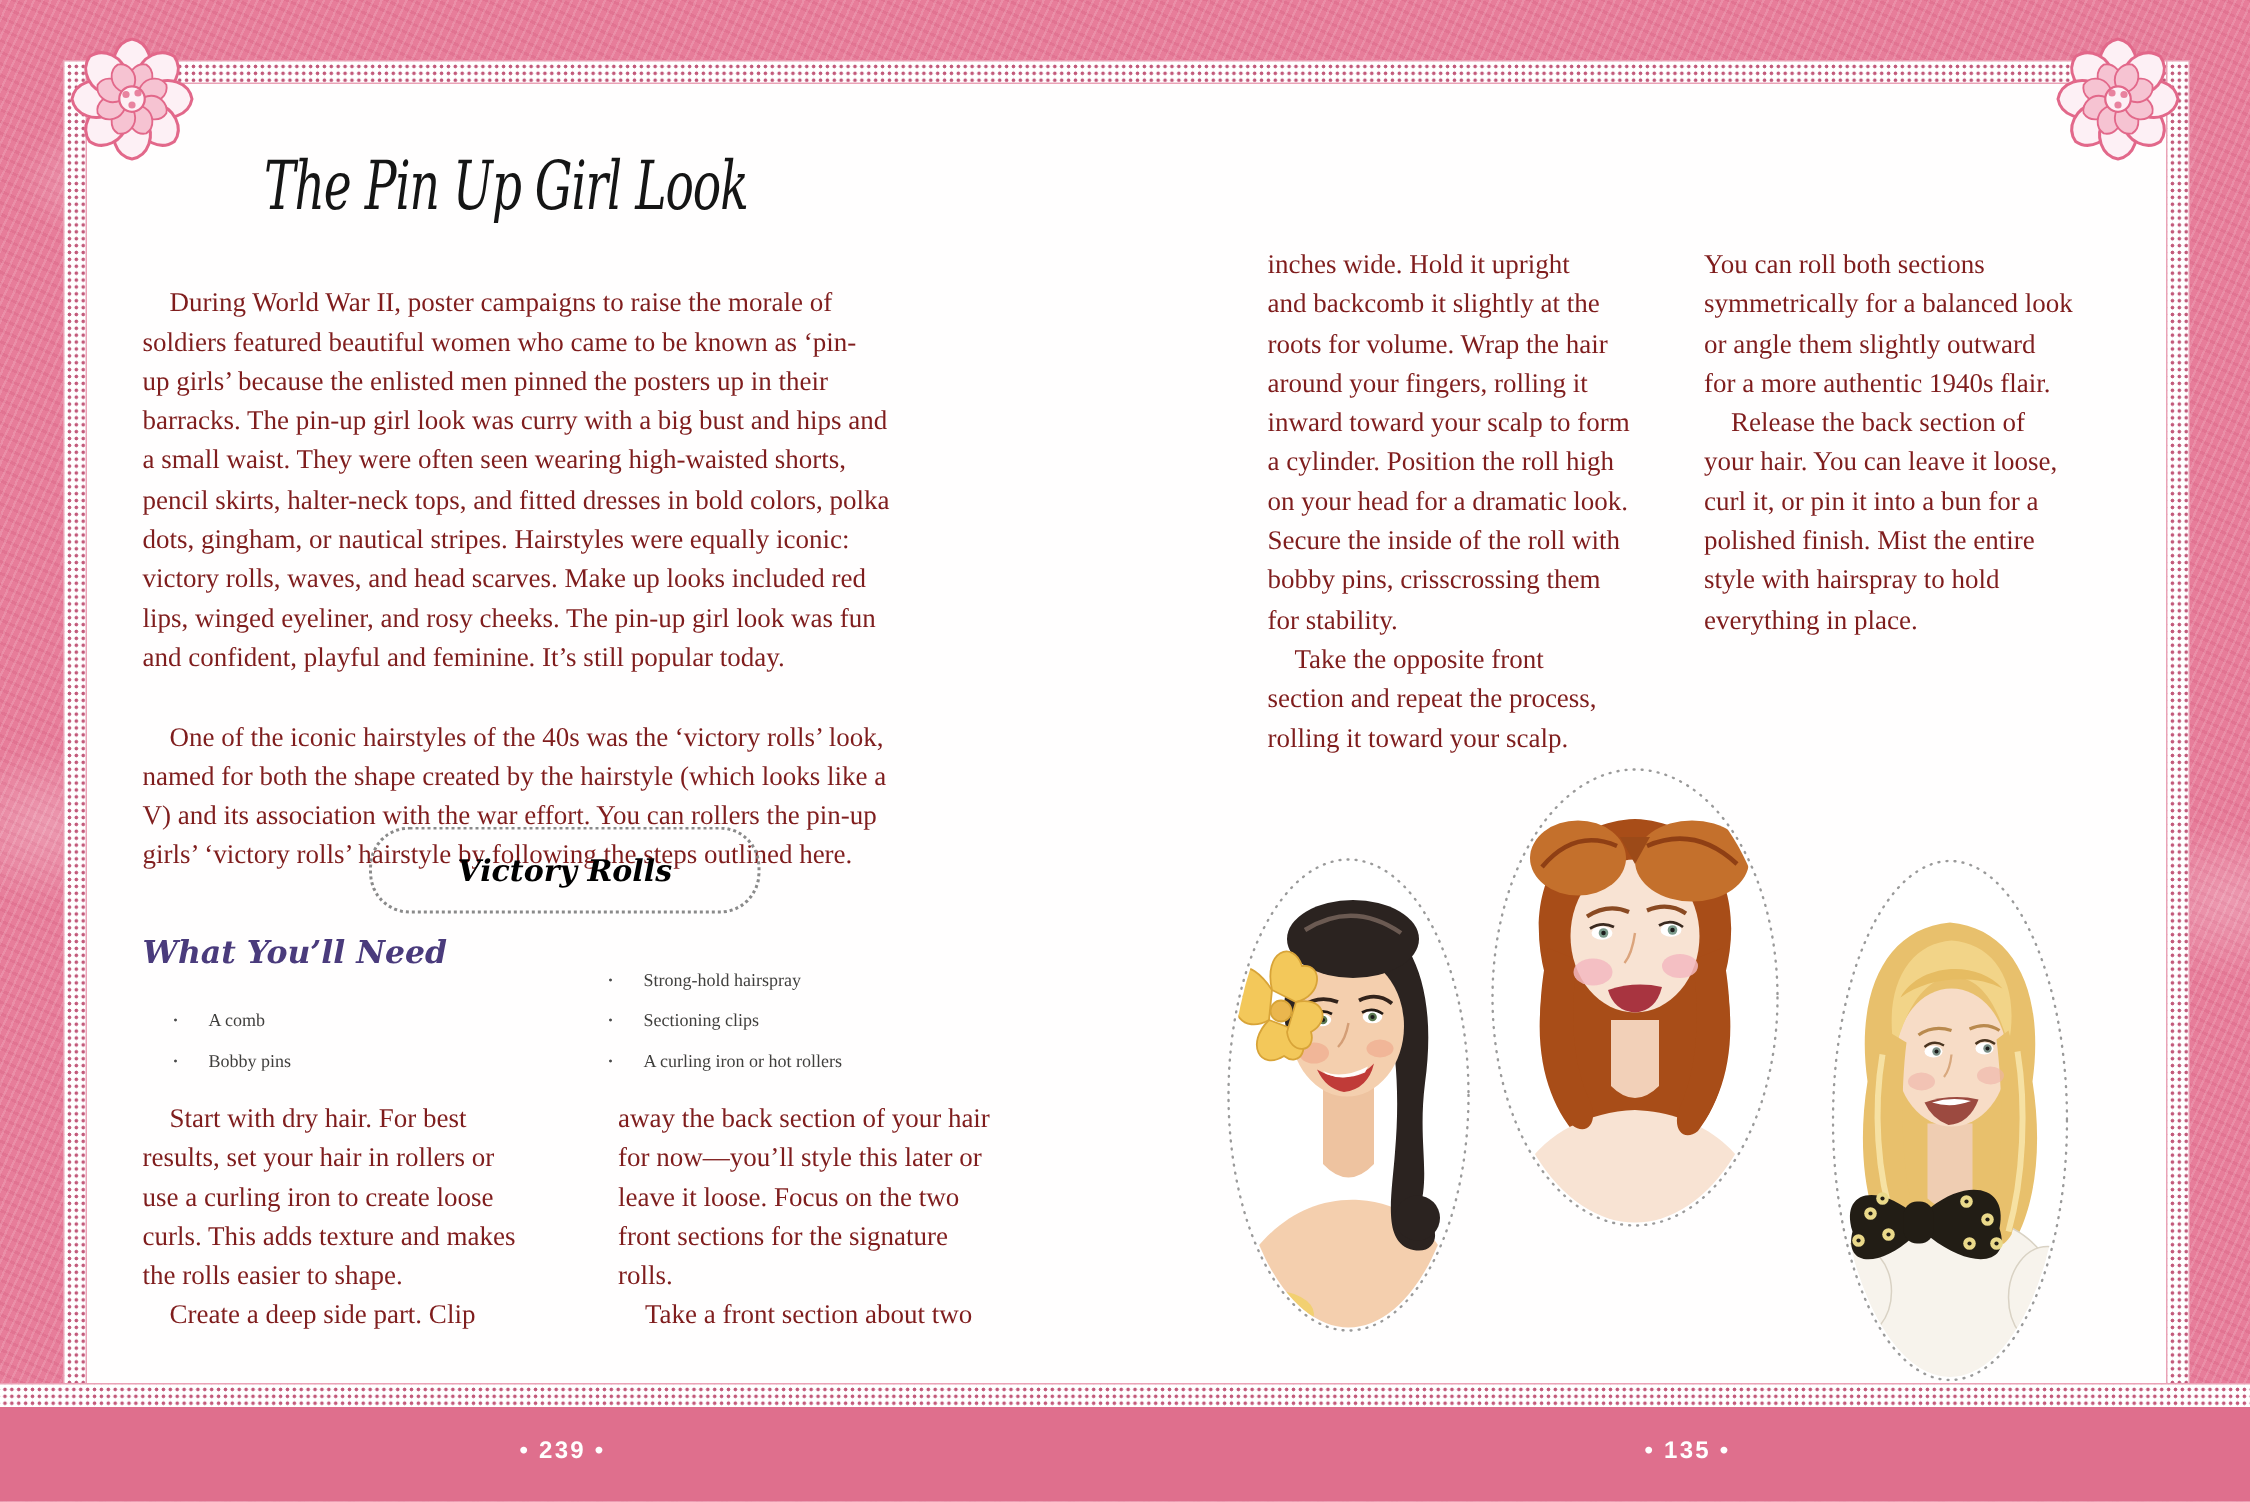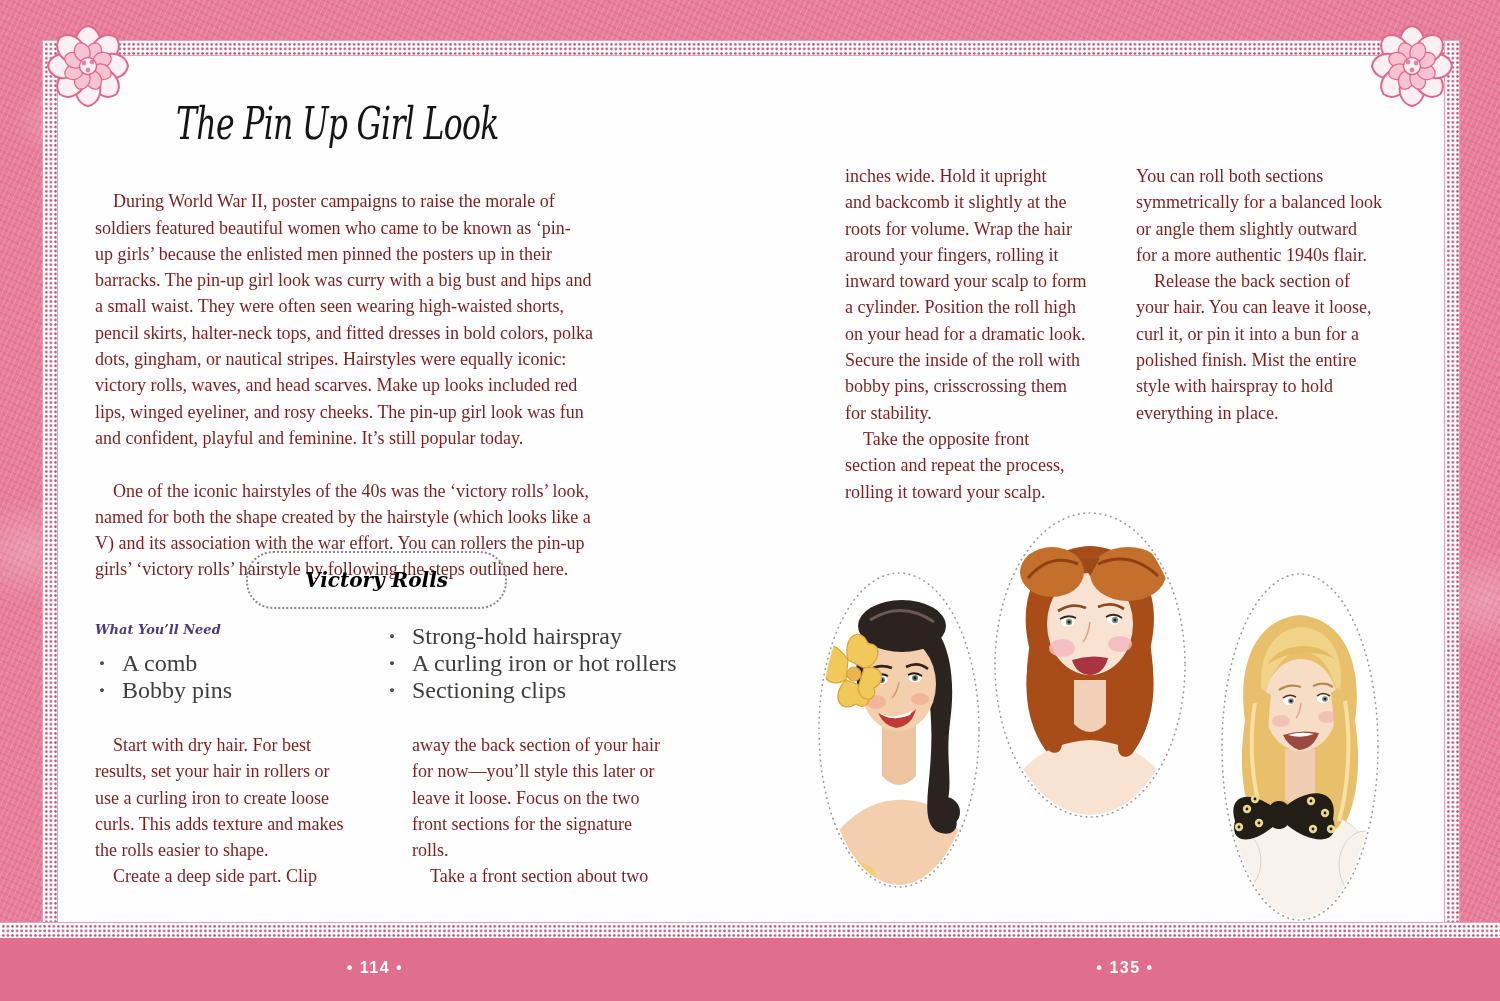--- a/index.html
+++ b/index.html
@@ -68,25 +68,25 @@
     border:2px dotted #8a8a8a;border-radius:27px;
     display:flex;align-items:center;justify-content:center;
   }
   .style-box .label{
     font-family:"DejaVu Serif", serif;font-style:italic;font-weight:bold;
     font-size:20px;color:#000000;
   }
   .needs-heading{
     position:absolute;left:95px;top:622px;
     font-family:"DejaVu Serif", serif;font-style:italic;font-weight:bold;
-    font-size:13px;color:#4a3b7c;
+    font-size:21px;color:#4a3b7c;
   }
   .needs-list{
-    position:absolute;list-style:none;margin:0;padding:0;
-    color:#3f3e3c;font-size:24px;line-height:27px;
+    position:absolute;list-style:none;margin:17px;padding:0;
+    color:#3f3e3c;font-size:12px;line-height:27px;
   }
   #needs-list-1{left:95px;top:650px;}
   #needs-list-2{left:385px;top:623px;}
   .needs-list li{position:relative;padding-left:27px;}
   .needs-list li::before{
     content:"\00B7";position:absolute;left:3px;top:0;
     font-weight:bold;color:#4a4a4a;
   }
   .page-number{
     position:absolute;top:953px;width:200px;text-align:center;
@@ -198,22 +198,22 @@
   <span class="label">Victory Rolls</span>
 </div>
 
 <div class="needs-heading">What You’ll Need</div>
 <ul class="needs-list" id="needs-list-1">
   <li><span>A comb</span></li>
   <li><span>Bobby pins</span></li>
 </ul>
 <ul class="needs-list" id="needs-list-2">
   <li><span>Strong-hold hairspray</span></li>
+  <li><span>Sectioning clips</span></li>
   <li><span>A curling iron or hot rollers</span></li>
-  <li><span>Sectioning clips</span></li>
 </ul>
 
 <div class="steps-col bodytext" id="lp-col1"> Start with dry hair. For best
 results, set your hair in rollers or
 use a curling iron to create loose
 curls. This adds texture and makes
 the rolls easier to shape.
  Create a deep side part. Clip</div>
 <div class="steps-col bodytext" id="lp-col2">away the back section of your hair
 for now—you’ll style this later or
@@ -381,14 +381,14 @@
           <circle cx="34" cy="226" r="1.4"></circle>
         <circle cx="90" cy="228" r="1.4"></circle>
           <circle cx="104" cy="240" r="1.4"></circle>
         <circle cx="92" cy="256" r="1.4"></circle>
           <circle cx="110" cy="256" r="1.4"></circle>
       </g>
     </g>
   </g>
 </svg>
 
-<div class="page-number" id="pagenum-left">• 114 •</div>
+<div class="page-number" id="pagenum-left">• 239 •</div>
 <div class="page-number" id="pagenum-right">• 135 •</div>
 
 </body></html>

